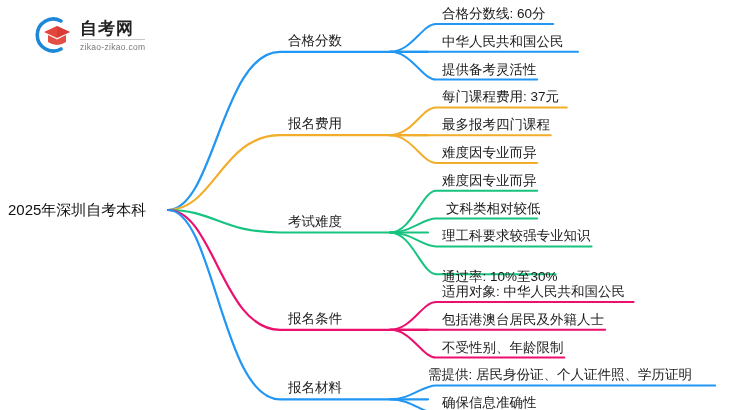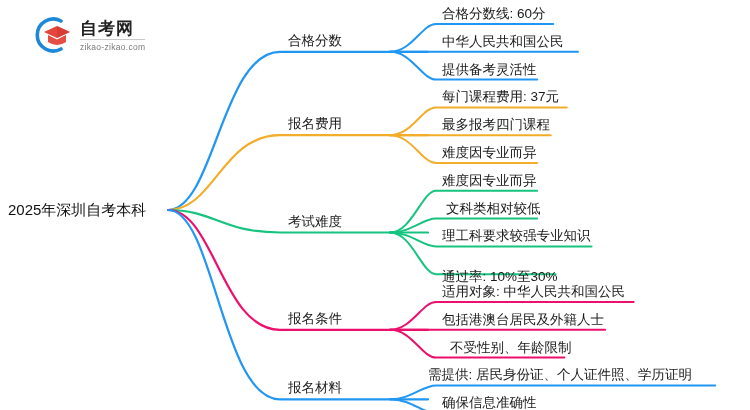--- a/index.html
+++ b/index.html
@@ -141,17 +141,17 @@
     <div class="node leaf-label" style="left: 442px; top: 118.2px;">最多报考四门课程</div>
     <div class="node leaf-label" style="left: 442px; top: 146px;">难度因专业而异</div>
     <div class="node branch-label" style="left: 288px; top: 214.5px;">考试难度</div>
     <div class="node leaf-label" style="left: 442px; top: 173.8px;">难度因专业而异</div>
     <div class="node leaf-label" style="left: 446px; top: 201.6px;">文科类相对较低</div>
     <div class="node leaf-label" style="left: 442px; top: 229.4px; font-family: Liberation Serif, serif;">理工科要求较强专业知识</div>
     <div class="node leaf-label" style="left: 442px; top: 270px;">通过率: 10%至30%</div>
     <div class="node branch-label" style="left: 288px; top: 311.8px;">报名条件</div>
     <div class="node leaf-label" style="left: 442px; top: 285px;">适用对象: 中华人民共和国公民</div>
     <div class="node leaf-label" style="left: 442px; top: 312.8px;">包括港澳台居民及外籍人士</div>
-    <div class="node leaf-label" style="left: 442px; top: 340.6px; margin-left: 8px;">不受性别、年龄限制</div>
+    <div class="node leaf-label" style="left: 442px; top: 340.6px;">不受性别、年龄限制</div>
     <div class="node branch-label" style="left: 288px; top: 381.3px;">报名材料</div>
     <div class="node leaf-label" style="left: 428px; top: 368.4px;">需提供: 居民身份证、个人证件照、学历证明</div>
     <div class="node leaf-label" style="left: 442px; top: 396.2px;">确保信息准确性</div>
   </div>
 
 </body></html>

